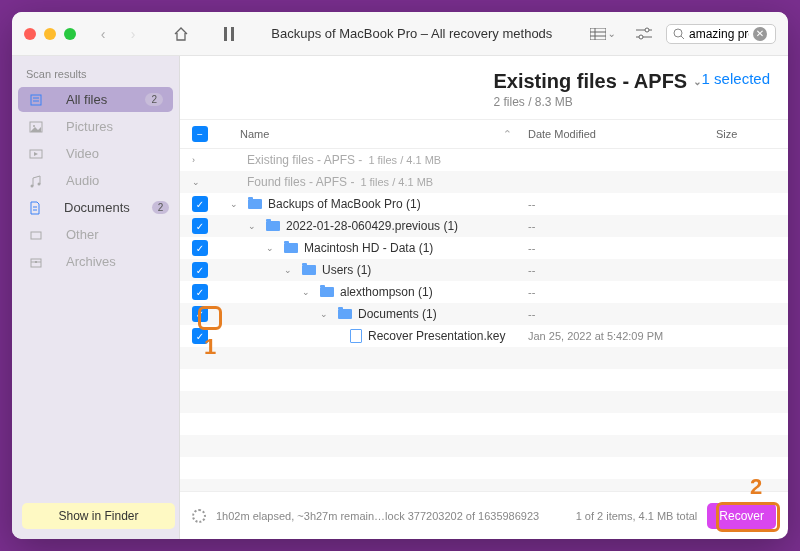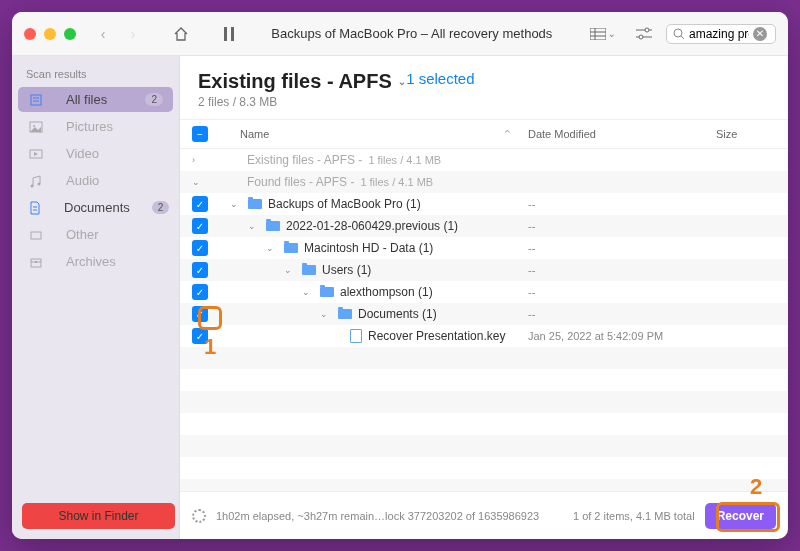--- a/index.html
+++ b/index.html
@@ -17,23 +17,23 @@
 .clearsearch { width: 14px; height: 14px; border-radius: 50%; background: #999; color: #fff; font-size: 10px; display: flex; align-items: center; justify-content: center; }
 .body { flex: 1; display: flex; overflow: hidden; }
 .sidebar { width: 168px; background: #eae6f0; border-right: 1px solid #ddd; padding-top: 8px; display: flex; flex-direction: column; }
 .sidehdr { font-size: 11px; color: #888; padding: 4px 14px 6px; }
 .sideitem { display: flex; align-items: center; padding: 5px 10px; margin: 1px 6px; border-radius: 5px; font-size: 13px; color: #444; gap: 22px; }
 .sideitem.sel { background: #b8a9d3; }
 .sideitem .ico { width: 16px; color: #3b82f6; display: flex; justify-content: center; }
 .sideitem.muted .ico { color: #aaa; }
 .sideitem.muted { color: #aaa; }
 .badge { margin-left: auto; background: #c7bcd9; color: #555; font-size: 10px; border-radius: 8px; padding: 1px 6px; }
-.showfinder { margin-top: auto; margin: auto 4px 10px 10px; background: #ef4444; border-radius: 5px; padding: 6px; text-align: center; font-size: 12px; color: #333; }
+.showfinder { margin-top: auto; margin: auto 4px 10px 10px; background: #fef9c3; border-radius: 5px; padding: 6px; text-align: center; font-size: 12px; color: #333; }
 .main { flex: 1; display: flex; flex-direction: column; overflow: hidden; }
-.mainhdr { padding: 14px 18px 10px; display: flex; justify-content: flex-start; align-items: flex-start; }
+.mainhdr { padding: 14px 18px 10px; display: flex; justify-content: flex-end; align-items: flex-start; }
 .mainhdr h2 { font-size: 20px; font-weight: 600; color: #222; display: flex; align-items: center; gap: 6px; }
 .mainhdr .sub { font-size: 12px; color: #888; margin-top: 2px; }
 .selcount { color: #0a84ff; font-size: 15px; font-weight: 500; }
 .colhdr { display: flex; padding: 6px 12px; border-top: 1px solid #eee; border-bottom: 1px solid #eee; font-size: 11px; color: #666; align-items: center; gap: 8px; }
 .colhdr .chk { width: 16px; height: 16px; border-radius: 3px; background: #0a84ff; display: flex; align-items: center; justify-content: center; color: #fff; font-size: 10px; }
 .colname { flex: 1; padding-left: 24px; display:flex; align-items:center; justify-content:space-between; padding-right:8px;}
 .coldate { width: 180px; }
 .colsize { width: 60px; }
 .filelist { flex: 1; overflow: auto; font-size: 12px; }
 .row { display: flex; align-items: center; height: 22px; padding: 0 12px; gap: 8px; position: relative; }
@@ -45,21 +45,21 @@
 .row .fdate { width: 180px; color: #888; font-size: 11px; }
 .row .fsize { width: 60px; color: #888; font-size: 11px; }
 .folder { width: 14px; height: 10px; background: #60a5fa; border-radius: 1px; position: relative; }
 .folder:before { content: ""; position: absolute; top: -2px; left: 0; width: 5px; height: 2px; background: #60a5fa; border-radius: 1px 1px 0 0; }
 .fileico { width: 12px; height: 14px; background: #fff; border: 1px solid #60a5fa; border-radius: 1px; position: relative; }
 .highlight1 { position: absolute; border: 3px solid #e67e22; border-radius: 6px; pointer-events: none; }
 .annot { position: absolute; color: #e67e22; font-size: 22px; font-weight: 700; }
 .statusbar { height: 48px; border-top: 1px solid #eee; display: flex; align-items: center; padding: 0 12px; font-size: 11px; color: #888; gap: 10px; }
 .spinner { width: 14px; height: 14px; border: 2px dotted #999; border-radius: 50%; }
 .statusbar .right { margin-left: auto; }
-.recover { background: #8b5cf6; color: #fff; border: none; border-radius: 5px; padding: 6px 12px; font-size: 12px; font-weight: 700; }
+.recover { background: #d946ef; color: #fff; border: none; border-radius: 5px; padding: 6px 12px; font-size: 12px; font-weight: 400; }
 .chev { font-size: 10px; color: #888; }
 svg { display: block; }
 </style>
 </head>
 <body>
 
 <div class="window">
   <div class="titlebar">
     <div class="traffic">
       <div class="dot red"></div>

